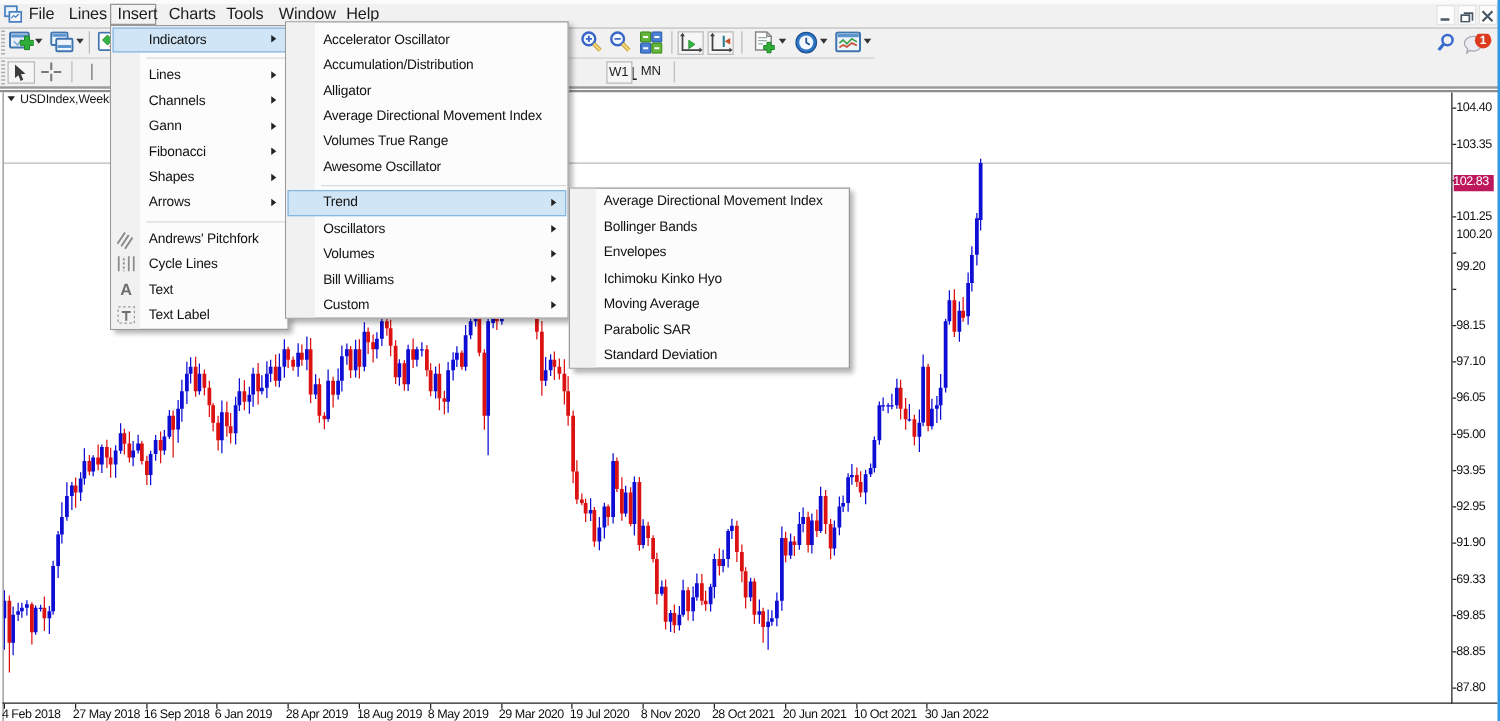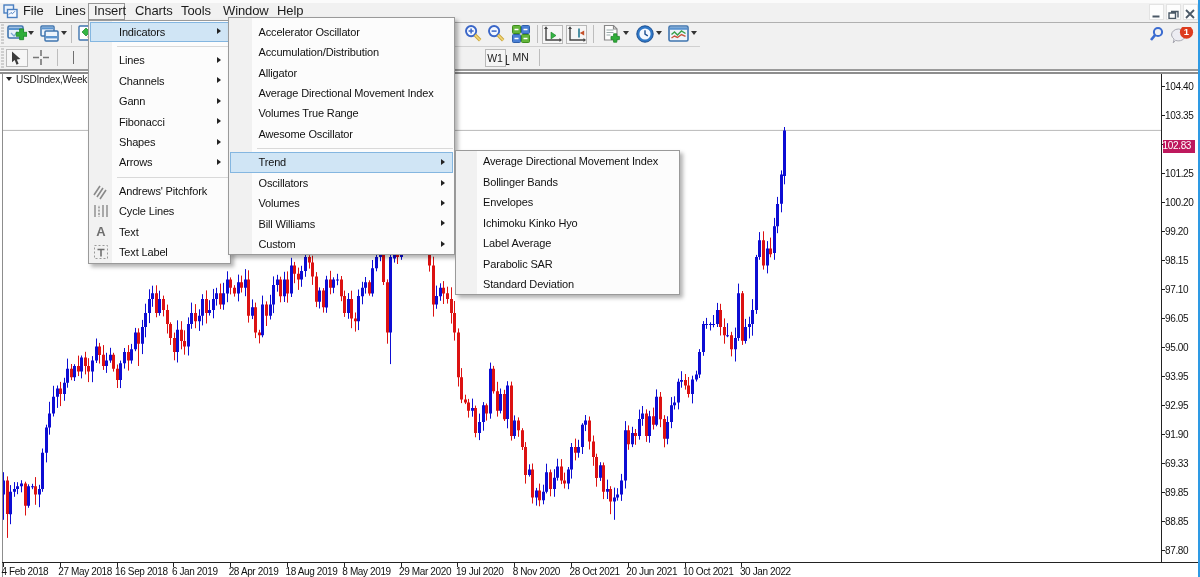--- a/index.html
+++ b/index.html
@@ -172,23 +172,23 @@
 <div style="position:absolute;left:1.5px;top:562px;width:1196px;height:1.3px;background:#222"></div>
 <div class="ptick" style="top:86.0px"></div>
     <div class="plab" style="top:81.0px">104.40</div>
     <div class="ptick" style="top:115.0px"></div>
     <div class="plab" style="top:110.0px">103.35</div>
     <div class="ptick" style="top:144.0px"></div>
     <div class="plab" style="top:139.0px">102.30</div>
     <div class="ptick" style="top:173.0px"></div>
     <div class="plab" style="top:168.0px">101.25</div>
     <div class="ptick" style="top:202.0px"></div>
-    <div class="plab" style="top:197.0px">100.20</div>
+    <div class="plab" style="top:182px">100.20</div>
     <div class="ptick" style="top:231.0px"></div>
-    <div class="plab" style="top:226.0px">99.20</div>
+    <div class="plab" style="top:208px">99.20</div>
     <div class="ptick" style="top:260.0px"></div>
     <div class="plab" style="top:255.0px">98.15</div>
     <div class="ptick" style="top:289.0px"></div>
     <div class="plab" style="top:284.0px">97.10</div>
     <div class="ptick" style="top:318.0px"></div>
     <div class="plab" style="top:313.0px">96.05</div>
     <div class="ptick" style="top:347.0px"></div>
     <div class="plab" style="top:342.0px">95.00</div>
     <div class="ptick" style="top:376.0px"></div>
     <div class="plab" style="top:371.0px">93.95</div>
@@ -295,16 +295,16 @@
       <div class="arr" style="top:202.3px"></div>
       <div class="mi" style="left:30px;top:216.0px;height:20.4px;line-height:20.4px">Custom</div>
       <div class="arr" style="top:222.7px"></div>
 </div>
 <div class="menu" style="left:455px;top:149.5px;width:224.5px;height:145.5px">
 <div class="gutter" style="width:21px"></div>
 <div class="mi" style="left:27px;top:0.6px;height:20.5px;line-height:20.5px">Average Directional Movement Index</div>
       <div class="mi" style="left:27px;top:21.1px;height:20.5px;line-height:20.5px">Bollinger Bands</div>
       <div class="mi" style="left:27px;top:41.6px;height:20.5px;line-height:20.5px">Envelopes</div>
       <div class="mi" style="left:27px;top:62.1px;height:20.5px;line-height:20.5px">Ichimoku Kinko Hyo</div>
-      <div class="mi" style="left:27px;top:82.6px;height:20.5px;line-height:20.5px">Label Average</div>
+      <div class="mi" style="left:27px;top:82.6px;height:20.5px;line-height:20.5px">Moving Average</div>
       <div class="mi" style="left:27px;top:103.1px;height:20.5px;line-height:20.5px">Parabolic SAR</div>
       <div class="mi" style="left:27px;top:123.6px;height:20.5px;line-height:20.5px">Standard Deviation</div>
 </div>
 </div>
 </body></html>

